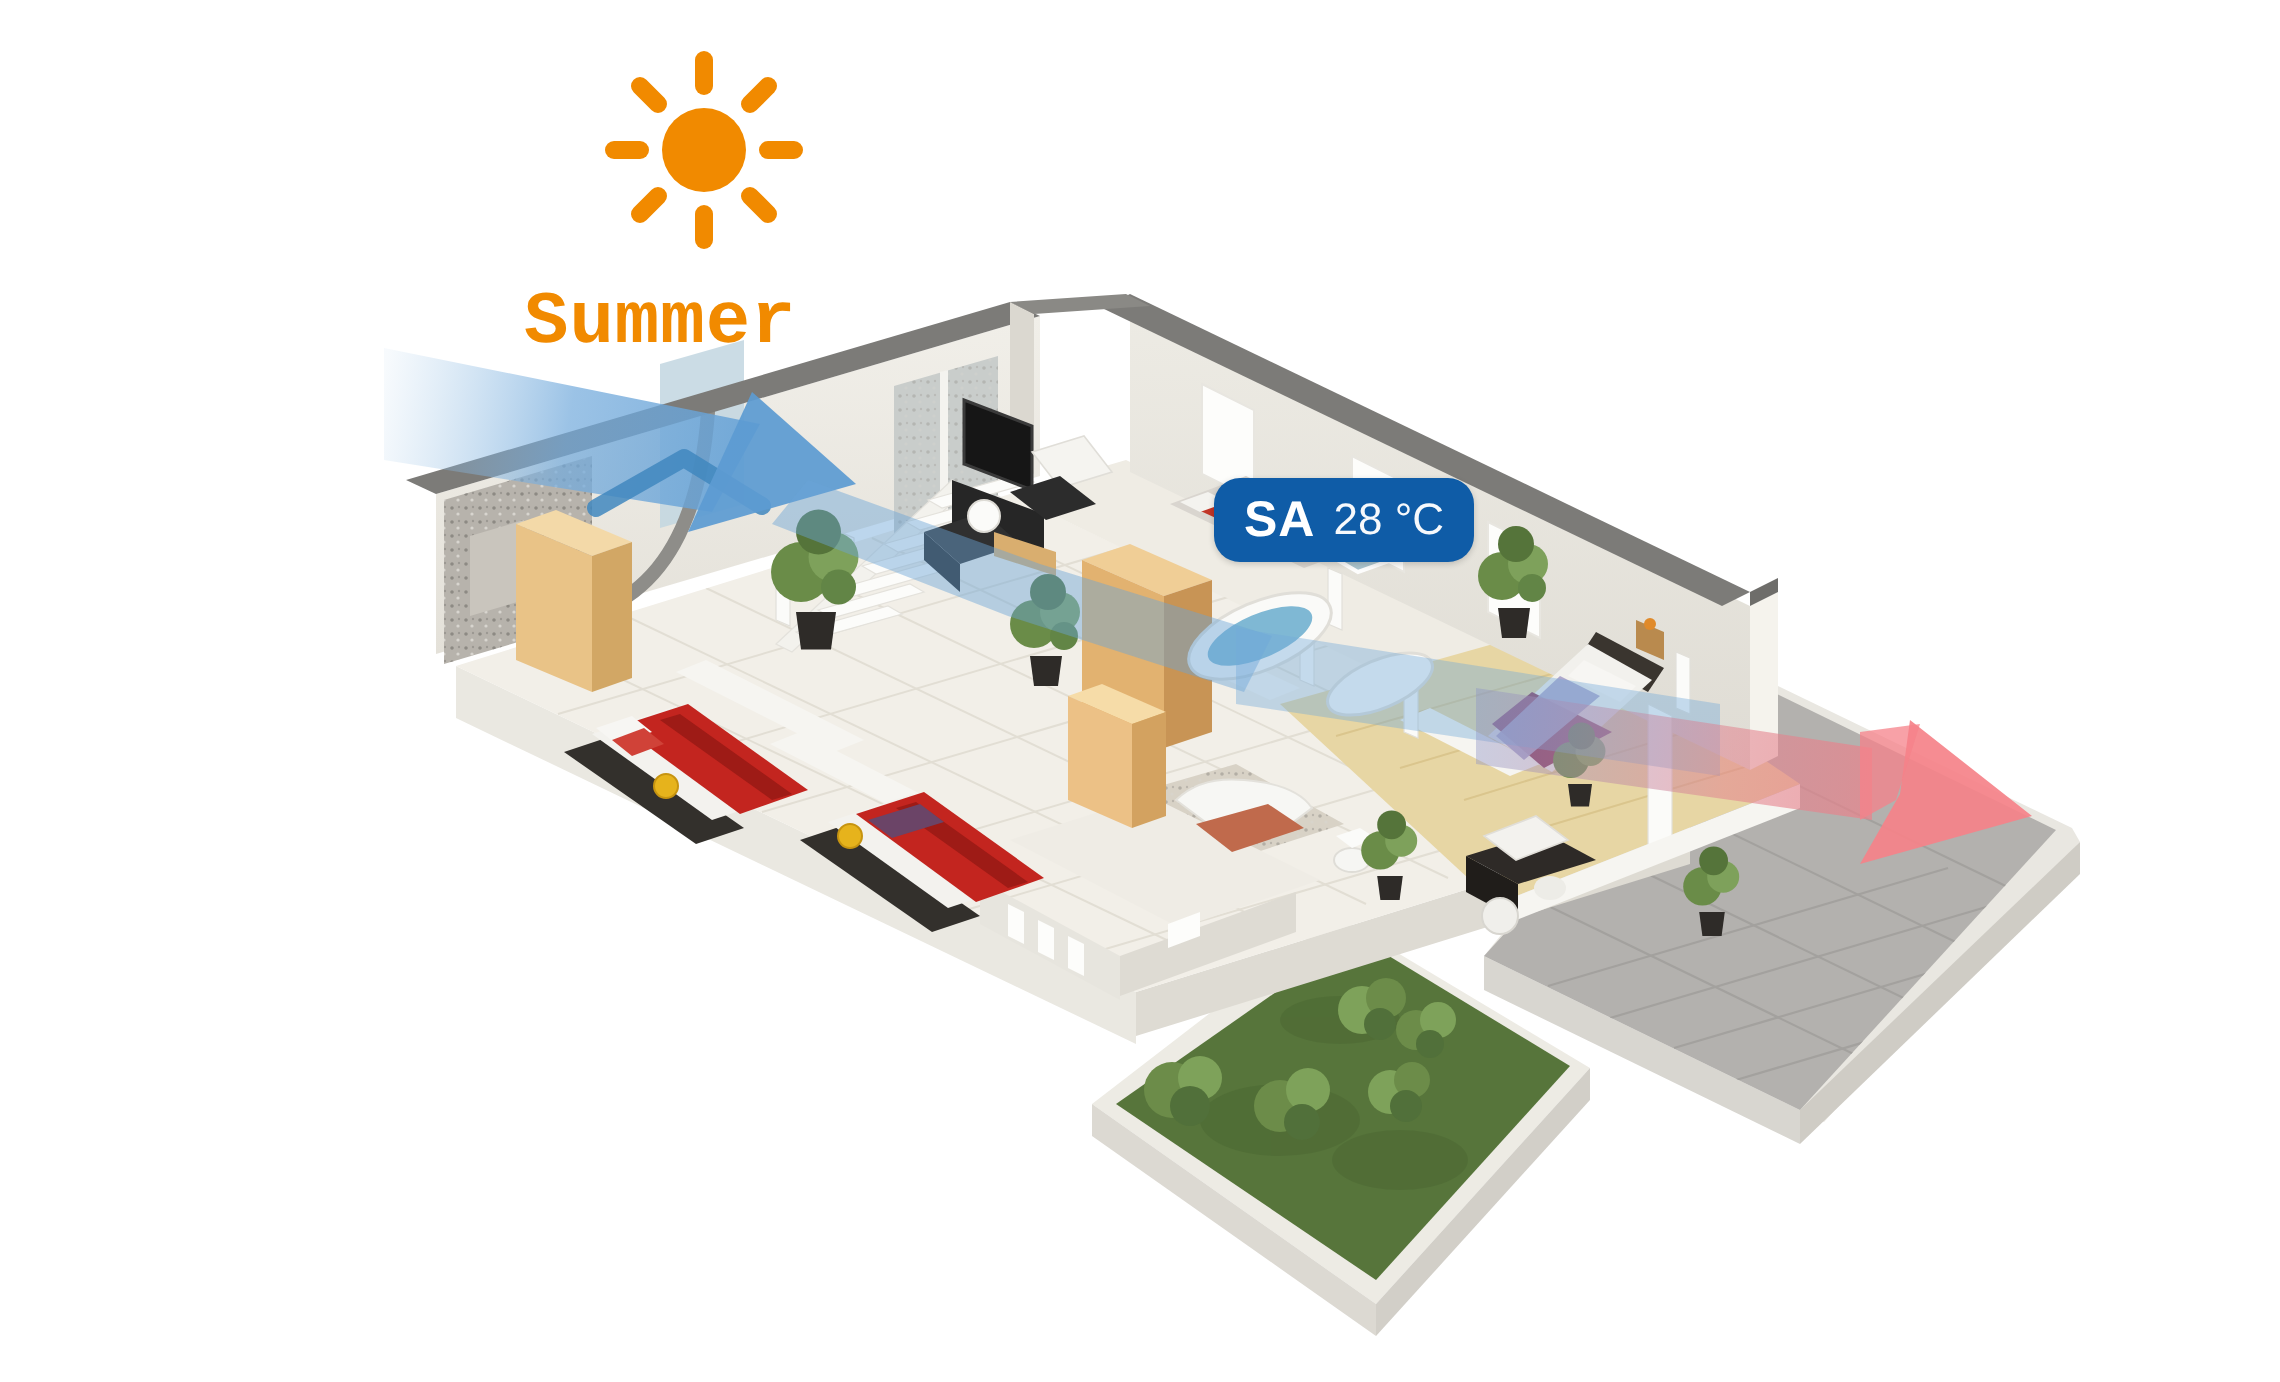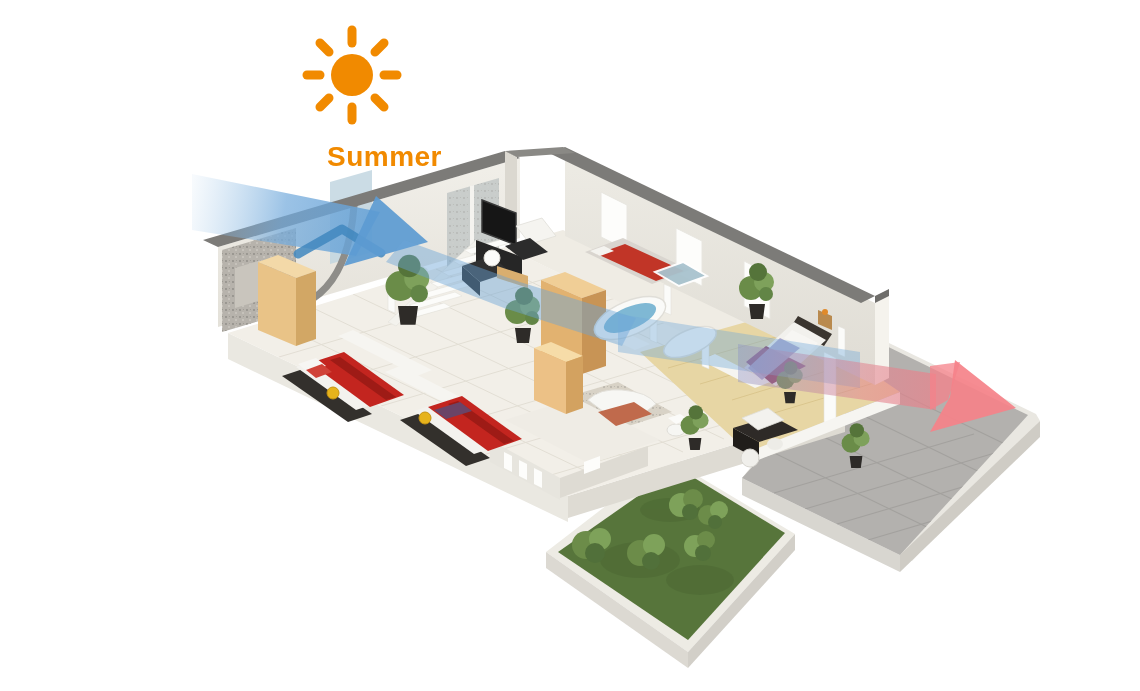--- a/index.html
+++ b/index.html
@@ -3,22 +3,22 @@
 <meta charset="utf-8">
 <style>
   html,body{margin:0;padding:0;background:#ffffff;}
   .stage{
     position:relative;width:1140px;height:691px;overflow:hidden;background:#ffffff;
     font-family:"Liberation Sans",sans-serif;
   }
   .stage > svg.house{position:absolute;left:0;top:0;}
   .sun-wrap{position:absolute;left:300px;top:22px;width:104px;height:106px;}
   .season-label{
-    position:absolute;left:262px;top:141px;width:180px;text-align:right;
-    font-size:28px;font-weight:bold;color:#F18A00;letter-spacing:0.5px;
+    position:absolute;left:262px;top:141px;width:180px;text-align:left;
+    font-size:37px;font-weight:bold;color:#F18A00;letter-spacing:0.5px;font-family:Liberation Mono, monospace;
   }
   .badge{
     position:absolute;display:flex;align-items:center;gap:9px;height:42px;
     padding:0 15px;border-radius:13px;color:#ffffff;box-sizing:border-box;
     box-shadow:0 1px 3px rgba(0,0,0,0.18);
   }
   .badge--orange{background:#E85112;}
   .badge--blue{background:#0F5CA7;}
   .badge .code{font-size:25px;font-weight:bold;letter-spacing:0.5px;}
   .badge .temp{font-size:22px;font-weight:normal;opacity:0.97;white-space:nowrap;}
@@ -367,14 +367,18 @@
         <line x1="23" y1="-23" x2="32" y2="-32"></line>
         <line x1="-23" y1="23" x2="-32" y2="32"></line>
         <line x1="23" y1="23" x2="32" y2="32"></line>
       </g>
       <circle cx="0" cy="0" r="21" fill="#F18A00"></circle>
     </svg>
   </div>
 
   <div class="season-label">Summer</div>
 
+  <div class="badge badge--blue" id="badge-sa">
+    <span class="code">SA</span>
+    <span class="temp">28 °C</span>
+  </div>
 
 </div>
 
 </body></html>

